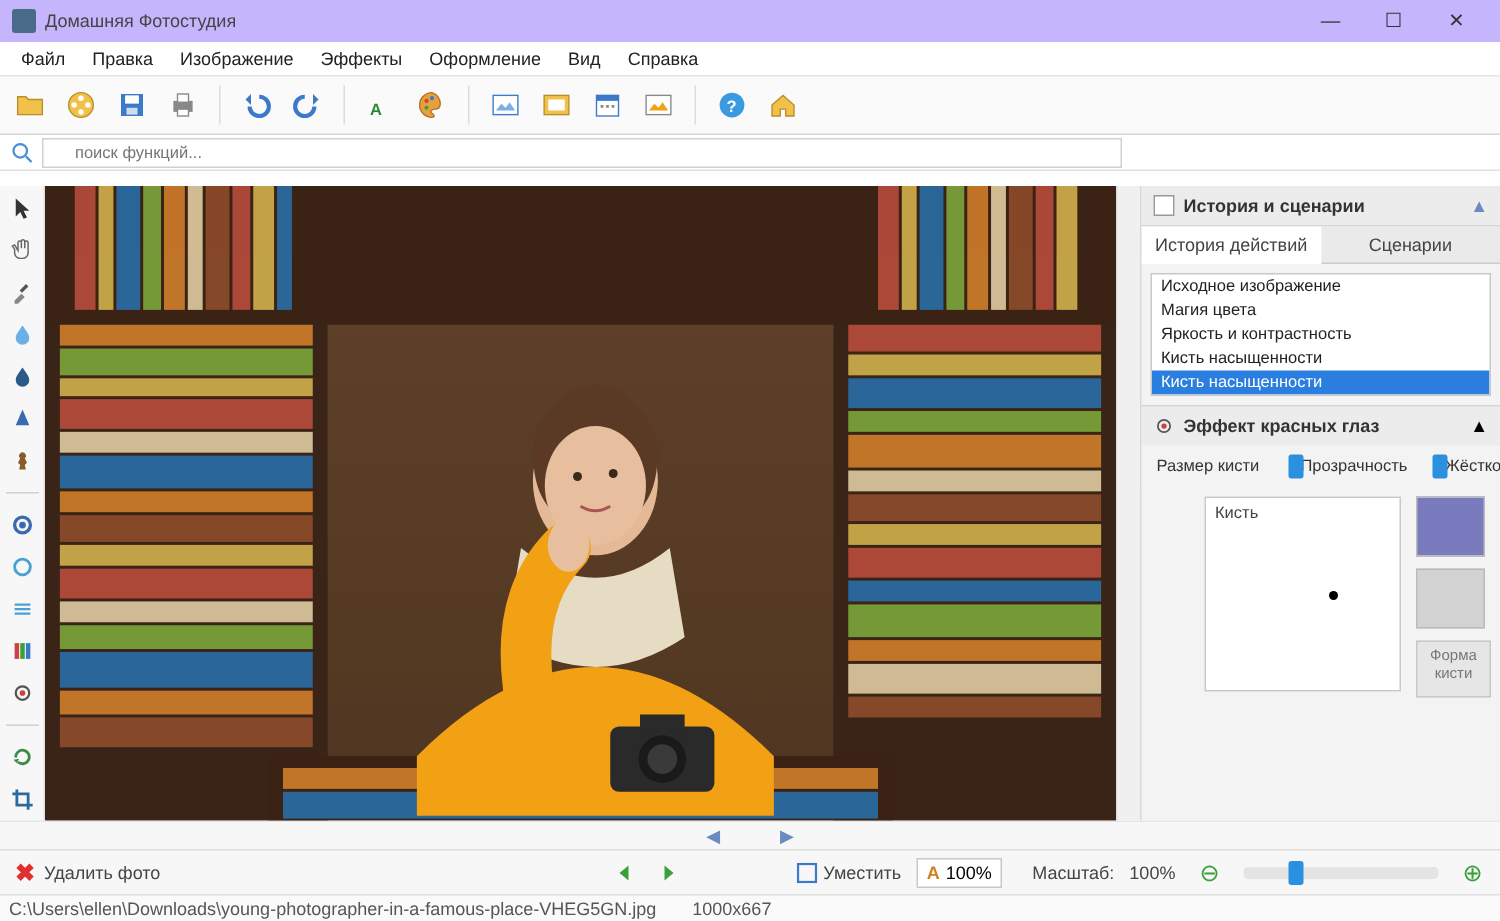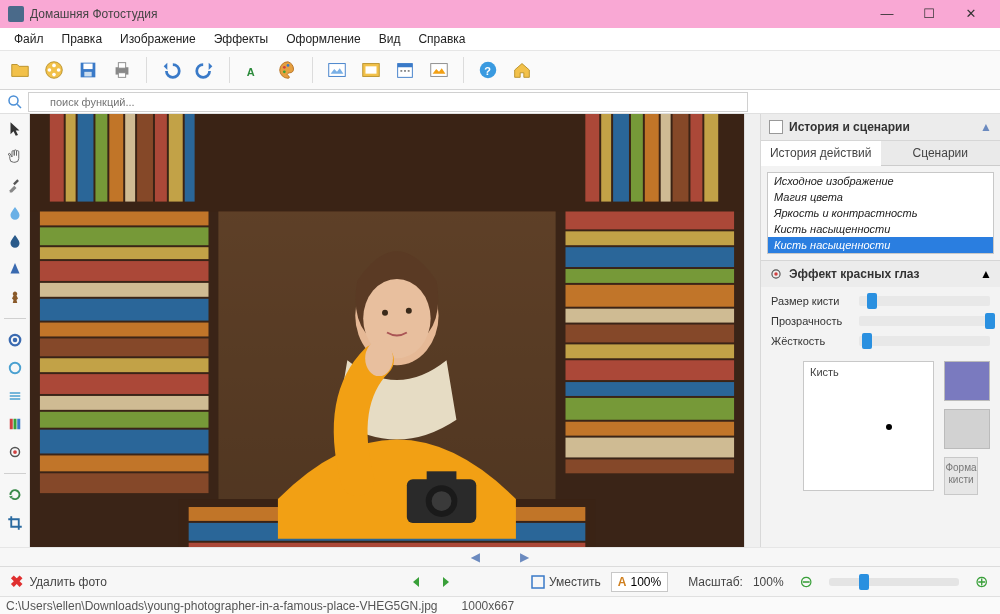--- a/index.html
+++ b/index.html
@@ -1,65 +1,65 @@
 <!DOCTYPE html>
 <html><head>
 <meta charset="utf-8">
 <style>
 * { margin: 0; padding: 0; box-sizing: border-box; font-family: "Segoe UI", Tahoma, sans-serif; font-size: 12px; }
 body { background: #fff; width: 1000px; height: 614px; overflow: hidden; display: flex; flex-direction: column; }
-.titlebar { height: 28px; display: flex; align-items: center; padding: 0 8px; background: #f9a8d4; }
+.titlebar { height: 28px; display: flex; align-items: center; padding: 0 8px; background: #c4b5fd; }
 .titlebar .app-icon { width: 16px; height: 16px; background: #4a6a8a; border-radius: 2px; margin-right: 6px; }
 .titlebar .title { flex: 1; color: #444; font-size: 12px; }
 .winbtns { display: flex; gap: 0; }
 .winbtn { width: 42px; height: 24px; text-align: center; line-height: 24px; color: #333; font-size: 13px; }
 .menubar { height: 22px; display: flex; align-items: center; padding: 0 6px; gap: 2px; }
 .menubar span { padding: 2px 8px; color: #222; cursor: default; }
 .toolbar { height: 40px; border-top: 1px solid #e6e6e6; border-bottom: 1px solid #d6d6d6; background: #fafafa; display: flex; align-items: center; padding: 0 6px; gap: 6px; }
 .tbtn { width: 28px; height: 28px; display: flex; align-items: center; justify-content: center; border-radius: 3px; }
 .tsep { width: 1px; height: 26px; background: #dcdcdc; margin: 0 4px; }
 .searchrow { height: 24px; display: flex; align-items: center; padding: 2px 6px; border-bottom: 1px solid #e0e0e0; }
 .searchrow .sglass { width: 18px; height: 18px; margin-right: 4px; }
 .searchrow input { flex: 0 0 720px; height: 20px; border: 1px solid #d0d0d0; padding: 0 21px; font-size: 11px; color: #555; }
-.work { flex: 1; display: flex; min-height: 0; }
+.work { flex: 1; display: flex; min-height: 0; margin-top: 10px; }
 .lefttools { width: 30px; background: #f7f7f7; border-right: 1px solid #e0e0e0; display: flex; flex-direction: column; align-items: center; padding-top: 4px; gap: 6px; }
 .ltool { width: 24px; height: 22px; display: flex; align-items: center; justify-content: center; border-radius: 3px; }
 .canvaswrap { flex: 1; background: #efefef; display: flex; position: relative; }
 .canvas { flex: 1; position: relative; overflow: hidden; }
 .canvas svg { width: 100%; height: 100%; display: block; }
 .vscroll { width: 16px; background: #f0f0f0; border-left: 1px solid #ddd; }
 .rightpanel { width: 240px; background: #f3f3f3; border-left: 1px solid #d8d8d8; display: flex; flex-direction: column; overflow: hidden; }
 .rp-head { display: flex; align-items: center; padding: 6px 8px; background: #ececec; border-bottom: 1px solid #d6d6d6; }
 .rp-head .hicon { width: 14px; height: 14px; background: #fff; border: 1px solid #999; margin-right: 6px; }
 .rp-head .htitle { font-weight: bold; color: #333; flex: 1; }
 .rp-head .chev { color: #6b8abf; font-size: 12px; }
 .rp-tabs { display: flex; }
 .rp-tab { flex: 1; text-align: center; padding: 5px 0; background: #eaeaea; border-bottom: 1px solid #ccc; color: #444; }
 .rp-tab.active { background: #fff; border-bottom: 1px solid #fff; }
-.historylist { background: #fff; margin: 6px; border: 1px solid #c8c8c8; max-height: 92px; overflow: auto; font-style: italic; }
+.historylist { background: #fff; margin: 6px; border: 1px solid #c8c8c8; max-height: 92px; overflow: auto; }
 .historylist .hitem { padding: 2px 6px; font-size: 11px; color: #222; }
 .historylist .hitem.sel { background: #2a7ee0; color: #fff; }
 .rp-sec { padding: 6px 8px; border-top: 1px solid #d6d6d6; display: flex; align-items: center; background:#ececec }
 .rp-sec .sicon { width: 14px; height: 14px; margin-right: 6px; }
 .rp-sec .stitle { font-weight: bold; color: #333; flex:1 }
-.sliders { padding: 8px 10px; display: flex; flex-direction: column; gap: 8px; background:#f3f3f3 }
+.sliders { padding: 8px 10px; display: flex; flex-direction: row; gap: 8px; background:#f3f3f3 }
 .srow { display: flex; align-items: center; gap: 8px; }
 .srow .lab { width: 80px; font-size: 11px; color: #333; }
 .srow .lab.bold { font-weight: bold; }
 .slider { flex: 1; height: 10px; position: relative; background: #e8e8e8; border-radius: 2px; }
 .slider .thumb { position: absolute; top: -3px; width: 10px; height: 16px; background: #2a90e0; border-radius: 2px; }
 .brushbox { margin: 6px 10px 10px; display: flex; gap: 10px; padding-left: 32px; }
 .brushprev { flex: 1; height: 130px; background: #fff; border: 1px solid #c8c8c8; position: relative; }
 .brushprev .lbl { position: absolute; top: 4px; left: 6px; font-size: 11px; color: #444; }
 .brushprev .dot { position: absolute; top: 62px; left: 82px; width: 6px; height: 6px; background: #000; border-radius: 50%; }
 .brushside { width: 46px; display: flex; flex-direction: column; gap: 8px; }
 .swatch { width: 46px; height: 40px; border: 1px solid #bbb; }
 .swatch.c1 { background: #7a7abf; }
 .swatch.c2 { background: #d2d2d2; }
-.shapebtn { width: 34px; height: 38px; background: #e6e6e6; border: 1px solid #c8c8c8; text-align: center; font-size: 10px; color: #777; padding-top: 4px; line-height: 1.2; }
+.shapebtn { width: 50px; height: 38px; background: #e6e6e6; border: 1px solid #c8c8c8; text-align: center; font-size: 10px; color: #777; padding-top: 4px; line-height: 1.2; }
 .bottombar { height: 30px; border-top: 1px solid #dcdcdc; background: #f7f7f7; display: flex; align-items: center; padding: 0 10px; gap: 10px; }
 .delbtn { display: flex; align-items: center; gap: 6px; color: #444; }
 .delx { color: #e03030; font-size: 16px; font-weight: bold; }
 .bottombar .spacer { flex: 0 0 280px; }
 .navarr { display: flex; gap: 6px; align-items: center; }
 .arrowbtn { width: 22px; height: 18px; display:flex; align-items:center; justify-content:center; }
 .fitbtn { display: flex; align-items: center; gap: 4px; color: #444; margin-left: 64px; }
 .zoombox { border: 1px solid #c8c8c8; background: #fff; padding: 2px 6px; font-size: 11px; display:flex; align-items:center; gap:4px; }
 .zoomslider { width: 130px; height: 8px; background: #e4e4e4; border-radius: 3px; position: relative; margin-left:6px; }
 .zoomslider .zthumb { position: absolute; left: 30px; top: -4px; width: 10px; height: 16px; background: #2a90e0; border-radius: 2px; }

